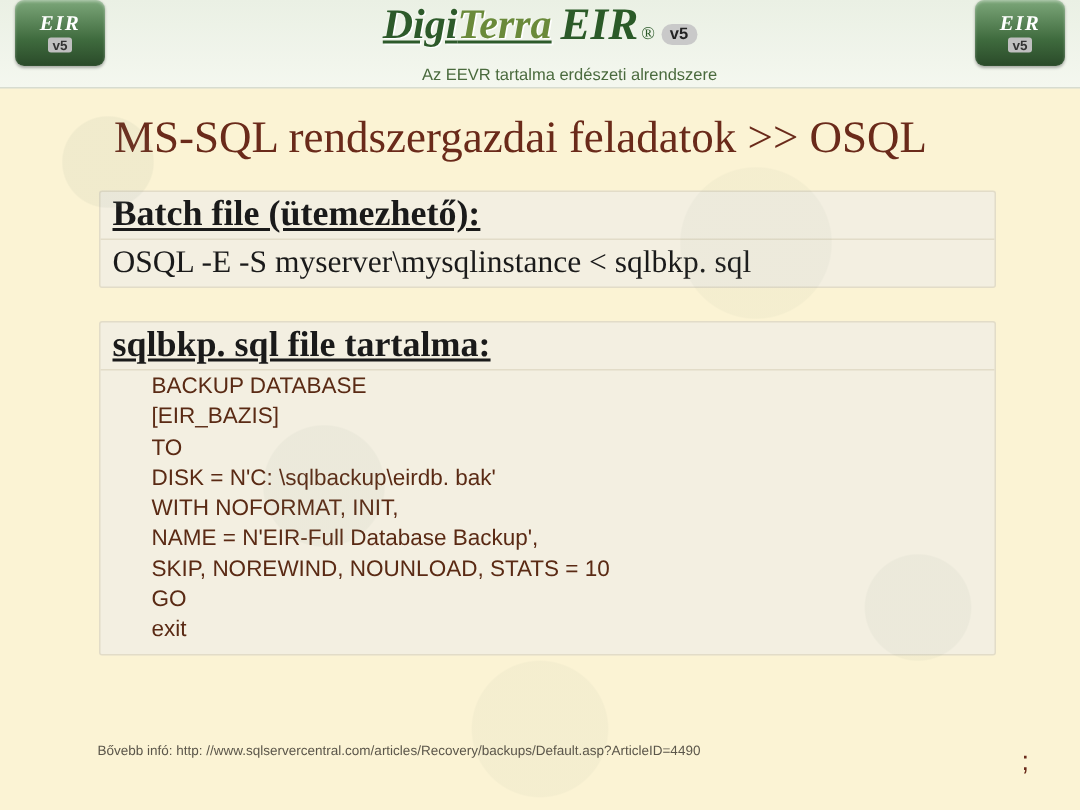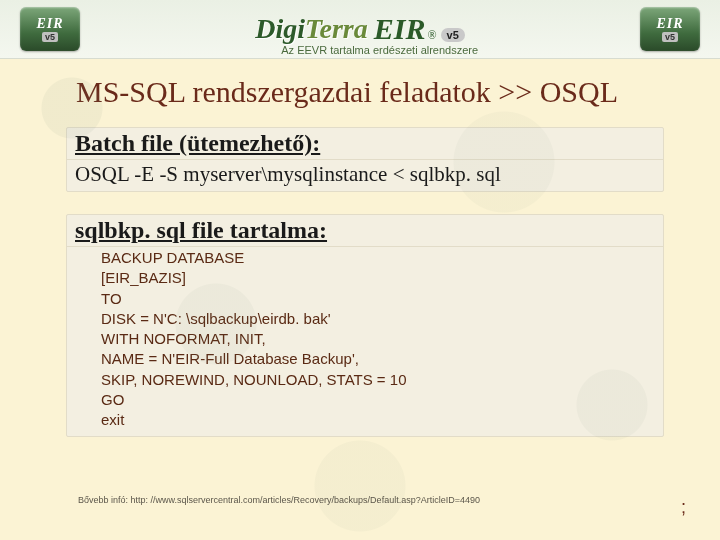--- a/index.html
+++ b/index.html
@@ -23,23 +23,23 @@
       radial-gradient(circle at 50% 90%, rgba(120,140,120,.05) 0 45px, transparent 46px);
     pointer-events: none;
   }
   
   .header {
     position: relative;
     height: 58px;
     background: linear-gradient(#eaf0e4, #f4f7ef);
     border-bottom: 1px solid #d7dcd0;
     display: flex;
-    align-items: center;
+    align-items: flex-start;
     justify-content: space-between;
-    padding: 0 20px;
+    padding: 0 10px;
   }
   .logo-box {
     width: 60px;
     height: 44px;
     background: linear-gradient(180deg,#7da77a,#3f6b3e 60%,#2a4a29);
     border-radius: 6px;
     display:flex;
     flex-direction:column;
     align-items:center;
     justify-content:center;
@@ -49,20 +49,21 @@
   .logo-box .l2 { font: bold 9px Arial; color:#fff; background:#c0c0c0; color:#333; padding:0 3px; border-radius:2px;}
   .center-logo {
     display:flex;
     align-items:center;
     gap:6px;
   }
   .digiterra {
     font: italic bold 28px "Brush Script MT","Segoe Script",cursive;
     color:#2d5a2a;
     text-shadow: 1px 1px 0 #fff;
+    text-decoration: underline;
   }
   .digiterra .d2 { color:#6a8a3a; }
   .eir-badge {
     display:flex; align-items:baseline; gap:2px;
   }
   .eir-badge .eir {
     font: italic bold 30px Georgia,serif;
     color:#2b5a28;
   }
   .eir-badge .reg { font-size:12px; color:#2b5a28; }
@@ -107,21 +108,21 @@
   .box2 { padding-bottom:6px; }
   .code {
     padding: 1px 8px 0 34px;
     font: 15px Tahoma, Verdana, Arial, sans-serif;
     color: #5a2a14;
     line-height: 1.35;
     white-space: pre;
   }
   .footer-ref {
     position:absolute;
-    left: 78px;
+    left: 65px;
     bottom: 35px;
     font: 9px Arial;
     color:#5b564a;
   }
   .footer-right {
     position:absolute;
     right: 34px;
     bottom: 22px;
     font-size: 24px;
     color:#6a2a1a;

